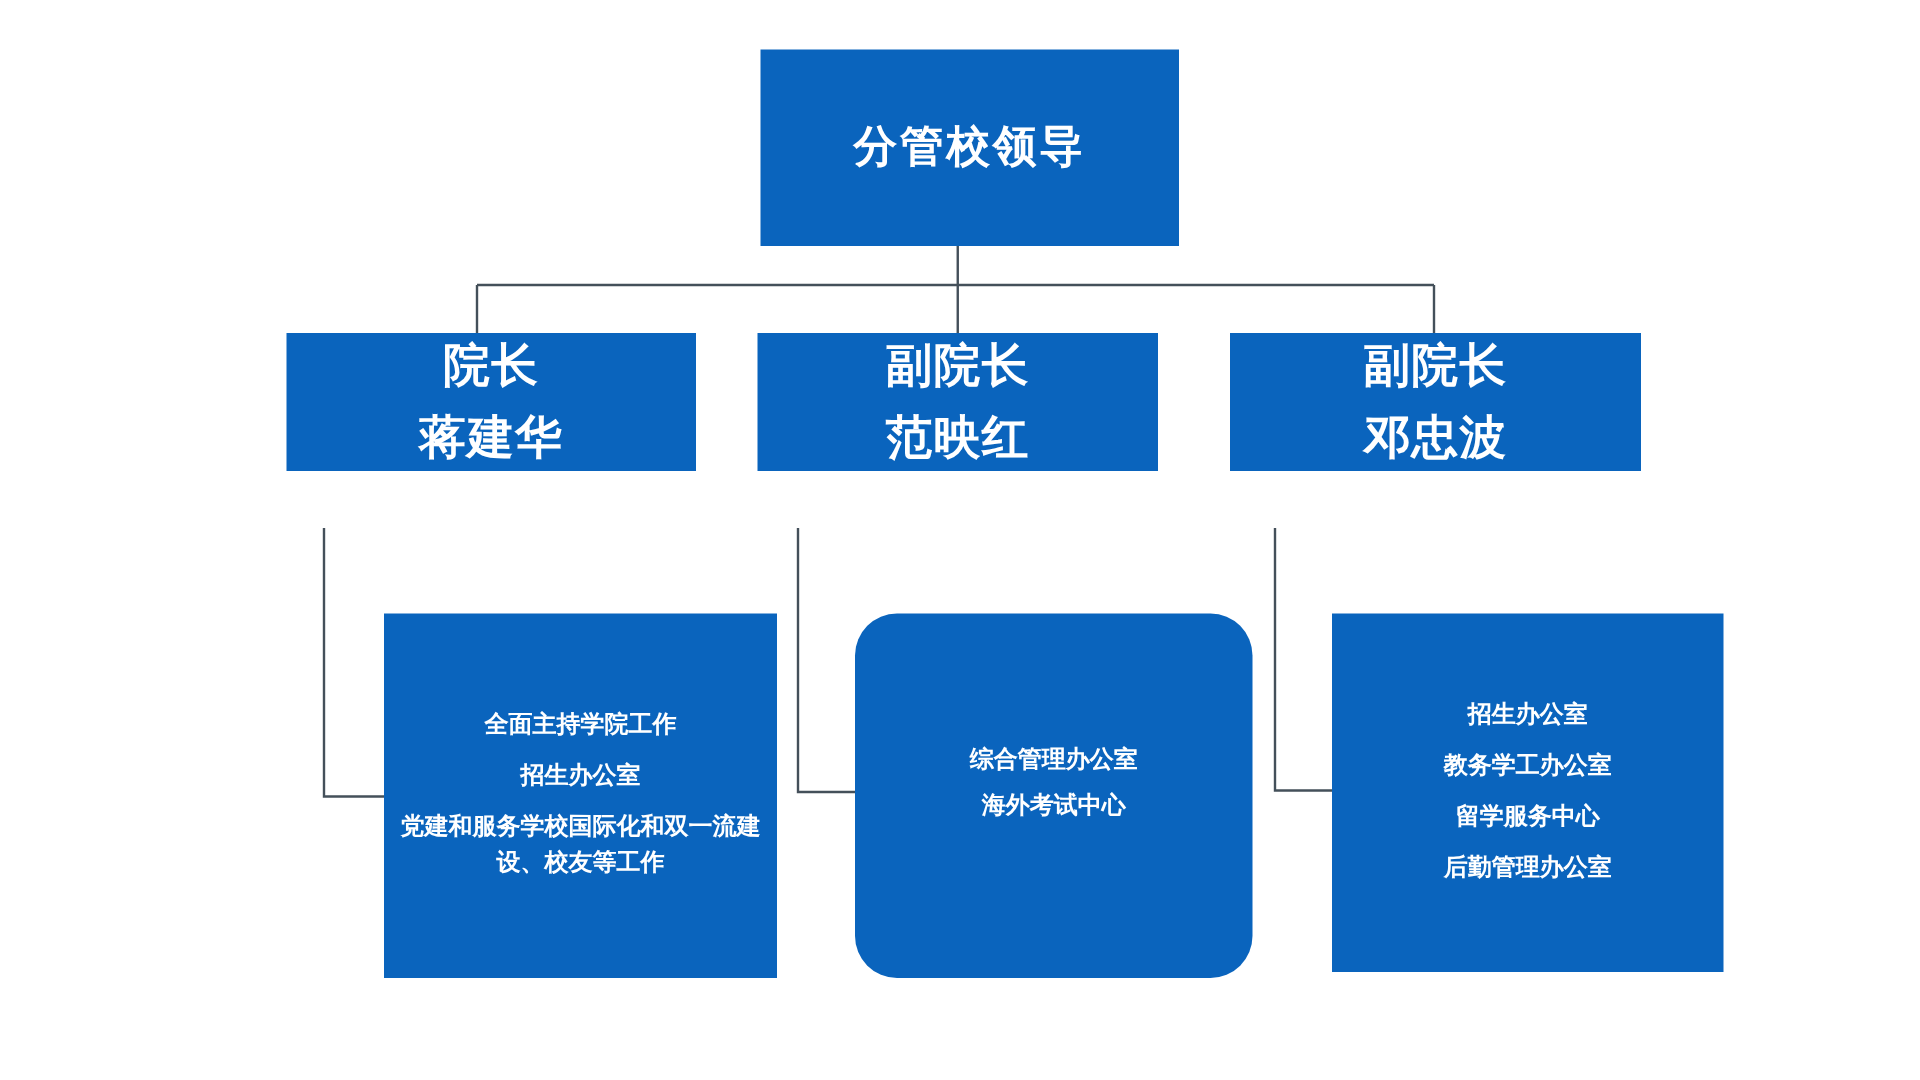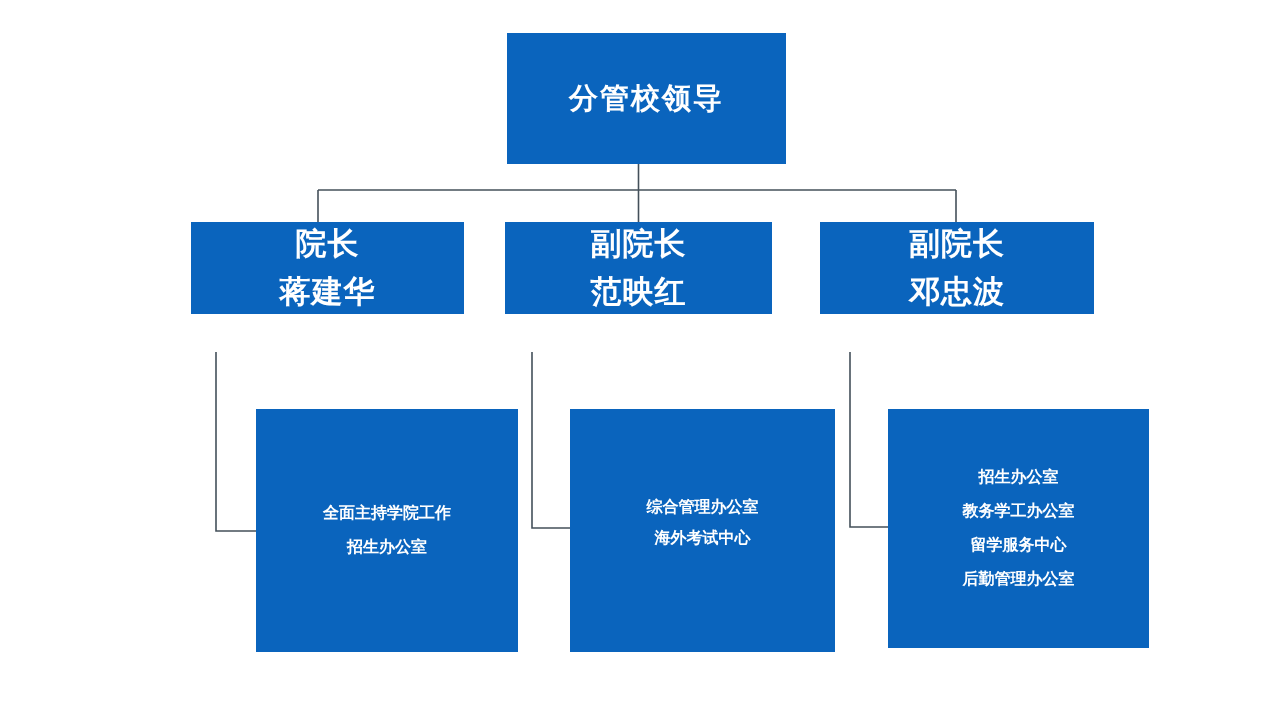--- a/index.html
+++ b/index.html
@@ -65,20 +65,21 @@
   .d-a {
     left: 256px; top: 409px; width: 262px; height: 243px;
     font-size: 16px;
   }
   .d-a .dline { margin-bottom: 9px; }
   .d-a .dline:last-child { margin-bottom: 0; }
 
   .d-b {
     left: 570px; top: 409px; width: 265px; height: 243px;
     font-size: 16px;
+    border-radius: 28px;
   }
   .d-b .dline { margin-bottom: 6px; }
   .d-b .dline:last-child { margin-bottom: 16px; }
 
   .d-c {
     left: 888px; top: 409px; width: 261px; height: 239px;
     font-size: 16px;
   }
   .d-c .dline { margin-bottom: 9px; }
   .d-c .dline:last-child { margin-bottom: 0; }
@@ -129,20 +130,21 @@
   </div>
 
   <div class="node node-l2 l2-c">
     <span class="line1">副院长</span>
     <span class="line2">邓忠波</span>
   </div>
 
   <div class="node node-detail d-a">
     <span class="dline">全面主持学院工作</span>
     <span class="dline">招生办公室</span>
+    <span class="dline">党建和服务学校国际化和双一流建设、校友等工作</span>
   </div>
 
   <div class="node node-detail d-b">
     <span class="dline">综合管理办公室</span>
     <span class="dline">海外考试中心</span>
   </div>
 
   <div class="node node-detail d-c">
     <span class="dline">招生办公室</span>
     <span class="dline">教务学工办公室</span>

